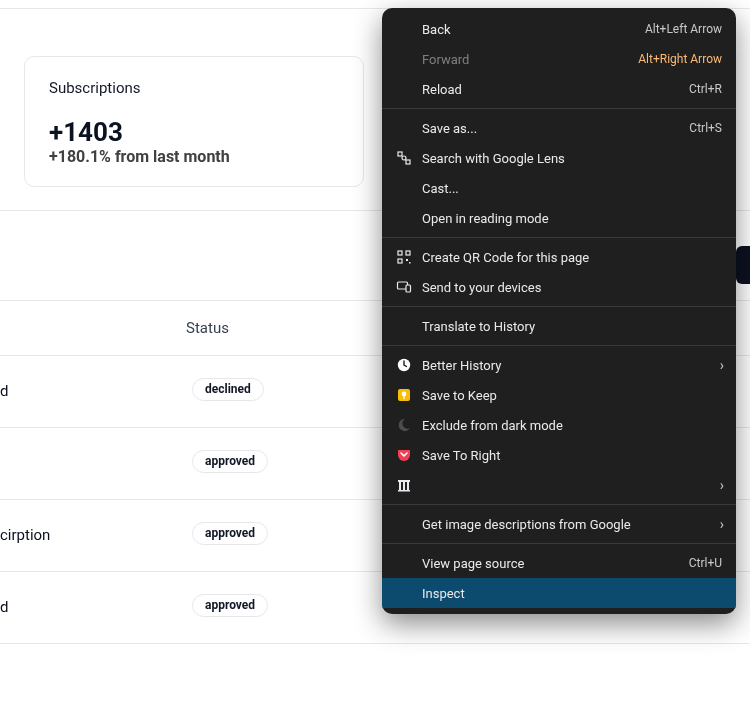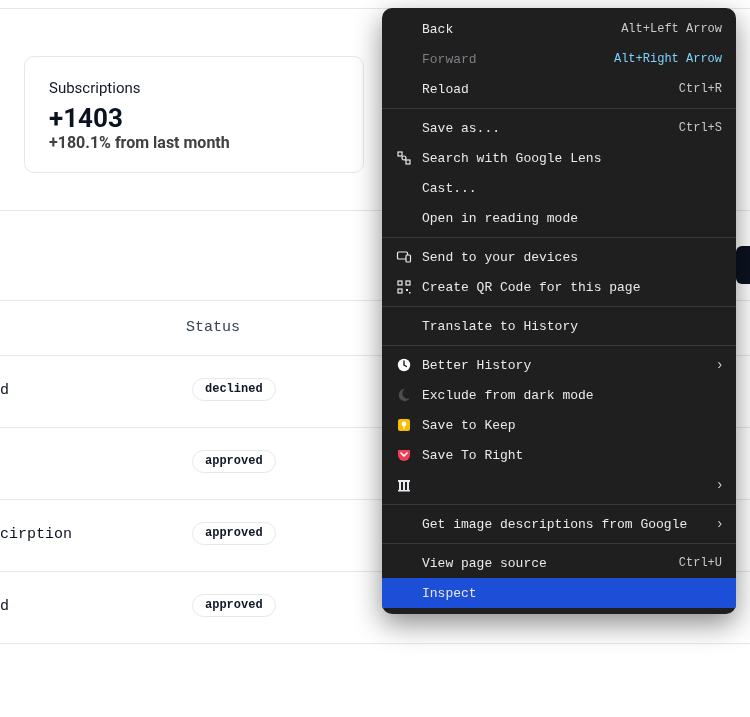--- a/index.html
+++ b/index.html
@@ -24,21 +24,21 @@
     top: 56px;
     width: 340px;
     border: 1px solid #e5e7eb;
     border-radius: 10px;
     padding: 22px 24px 20px 24px;
     background: #fff;
   }
   .card-title {
     font-size: 15px;
     color: #111827;
-    margin-bottom: 6px;
+    margin-bottom: 20px;
   }
   .card-value {
     font-size: 26px;
     font-weight: 700;
     color: #0b1220;
   }
   .card-sub {
     font-size: 16px;
     color: #404040;
     font-weight: bold;
@@ -60,21 +60,20 @@
     background: #0b1220;
     border-top-left-radius: 6px;
     border-bottom-left-radius: 6px;
   }
 
   .table-area {
     position: absolute;
     left: 0;
     top: 300px;
     width: 750px;
-    font-family: Liberation Mono, monospace;
   }
   .table-header-row {
     height: 56px;
     border-top: 1px solid #e5e7eb;
     border-bottom: 1px solid #e5e7eb;
     position: relative;
   }
   .status-header {
     position: absolute;
     left: 186px;
@@ -122,45 +121,44 @@
     box-shadow: 0 10px 28px rgba(0,0,0,0.45);
     font-size: 13px;
     overflow: hidden;
   }
   .ctx-item {
     display: flex;
     align-items: center;
     height: 30px;
     padding: 0 14px 0 14px;
     position: relative;
-    font-family: Liberation Mono, monospace;
   }
   .ctx-item.disabled { color: #7c7f84; }
   .ctx-item .iconslot {
     width: 26px;
     display: flex;
     align-items: center;
     justify-content: flex-start;
   }
   .ctx-item .label { flex: 1; }
   .ctx-item .shortcut { color: #c7c9cc; font-size: 12px; }
-  .ctx-item.disabled .shortcut { color: #7dd3fc; }
+  .ctx-item.disabled .shortcut { color: #fdba74; }
   .ctx-sep {
     height: 1px;
     background: #3a3a3a;
     margin: 4px 0;
   }
   .ctx-item .chev {
     position: absolute;
     right: 12px;
     font-size: 14px;
     color: #c7c9cc;
   }
   .ctx-item.highlight {
-    background: #1d4ed8;
+    background: #0c4a6e;
   }
   .ctx-pad-top { height: 6px; }
   .ctx-pad-bottom { height: 6px; }
 
   
   svg.ic { width: 16px; height: 16px; display: block; }
 </style>
 </head>
 <body>
 
@@ -241,75 +239,75 @@
   <div class="ctx-item">
     <span class="iconslot"></span>
     <span class="label">Open in reading mode</span>
   </div>
 
   <div class="ctx-sep"></div>
 
   <div class="ctx-item">
     <span class="iconslot">
       <svg class="ic" viewBox="0 0 16 16">
-          <rect x="1.5" y="3" width="10" height="7" rx="1" fill="none" stroke="#e8eaed" stroke-width="1.2"></rect>
-          <rect x="10" y="6" width="4.5" height="7" rx="1" fill="#1f1f1f" stroke="#e8eaed" stroke-width="1.2"></rect>
-        </svg>
-    </span>
-    <span class="label">Send to your devices</span>
-  </div>
-  <div class="ctx-item">
-    <span class="iconslot">
-      <svg class="ic" viewBox="0 0 16 16">
           <rect x="2" y="2" width="4" height="4" fill="none" stroke="#e8eaed" stroke-width="1.2"></rect>
           <rect x="10" y="2" width="4" height="4" fill="none" stroke="#e8eaed" stroke-width="1.2"></rect>
           <rect x="2" y="10" width="4" height="4" fill="none" stroke="#e8eaed" stroke-width="1.2"></rect>
           <rect x="10" y="10" width="2" height="2" fill="#e8eaed"></rect>
           <rect x="13" y="13" width="1.5" height="1.5" fill="#e8eaed"></rect>
         </svg>
     </span>
     <span class="label">Create QR Code for this page</span>
   </div>
+  <div class="ctx-item">
+    <span class="iconslot">
+      <svg class="ic" viewBox="0 0 16 16">
+          <rect x="1.5" y="3" width="10" height="7" rx="1" fill="none" stroke="#e8eaed" stroke-width="1.2"></rect>
+          <rect x="10" y="6" width="4.5" height="7" rx="1" fill="#1f1f1f" stroke="#e8eaed" stroke-width="1.2"></rect>
+        </svg>
+    </span>
+    <span class="label">Send to your devices</span>
+  </div>
 
   <div class="ctx-sep"></div>
 
   <div class="ctx-item">
     <span class="iconslot"></span>
     <span class="label">Translate to History</span>
   </div>
 
   <div class="ctx-sep"></div>
 
   <div class="ctx-item">
     <span class="iconslot">
       <svg class="ic" viewBox="0 0 16 16">
           <circle cx="8" cy="8" r="6.2" fill="#fff"></circle>
           <path d="M8 4v4l2.5 1.5" stroke="#1f1f1f" stroke-width="1.4" fill="none" stroke-linecap="round"></path>
         </svg>
     </span>
     <span class="label">Better History</span>
     <span class="chev">›</span>
-  </div>
-  <div class="ctx-item">
-    <span class="iconslot">
-      <svg class="ic" viewBox="0 0 16 16">
-          <path d="M9 2a6 6 0 1 0 5 9 5 5 0 0 1-5-9z" fill="#4b4d50"></path>
-        </svg>
-    </span>
-    <span class="label">Exclude from dark mode</span>
   </div>
   <div class="ctx-item">
     <span class="iconslot">
       <svg class="ic" viewBox="0 0 16 16">
           <rect x="2" y="2" width="12" height="12" rx="2" fill="#fbbc04"></rect>
           <circle cx="8" cy="7" r="2.4" fill="#fff"></circle>
           <rect x="7.4" y="9" width="1.2" height="3" fill="#fff"></rect>
         </svg>
     </span>
     <span class="label">Save to Keep</span>
+  </div>
+  <div class="ctx-item">
+    <span class="iconslot">
+      <svg class="ic" viewBox="0 0 16 16">
+          <path d="M9 2a6 6 0 1 0 5 9 5 5 0 0 1-5-9z" fill="#4b4d50"></path>
+        </svg>
+    </span>
+    <span class="label">Exclude from dark mode</span>
   </div>
   <div class="ctx-item">
     <span class="iconslot">
       <svg class="ic" viewBox="0 0 16 16">
           <path d="M2 3h12v5a6 6 0 0 1-12 0V3z" fill="#ef4056"></path>
           <path d="M5 6l3 3 3-3" stroke="#fff" stroke-width="1.6" fill="none" stroke-linecap="round" stroke-linejoin="round"></path>
         </svg>
     </span>
     <span class="label">Save To Right</span>
   </div>

